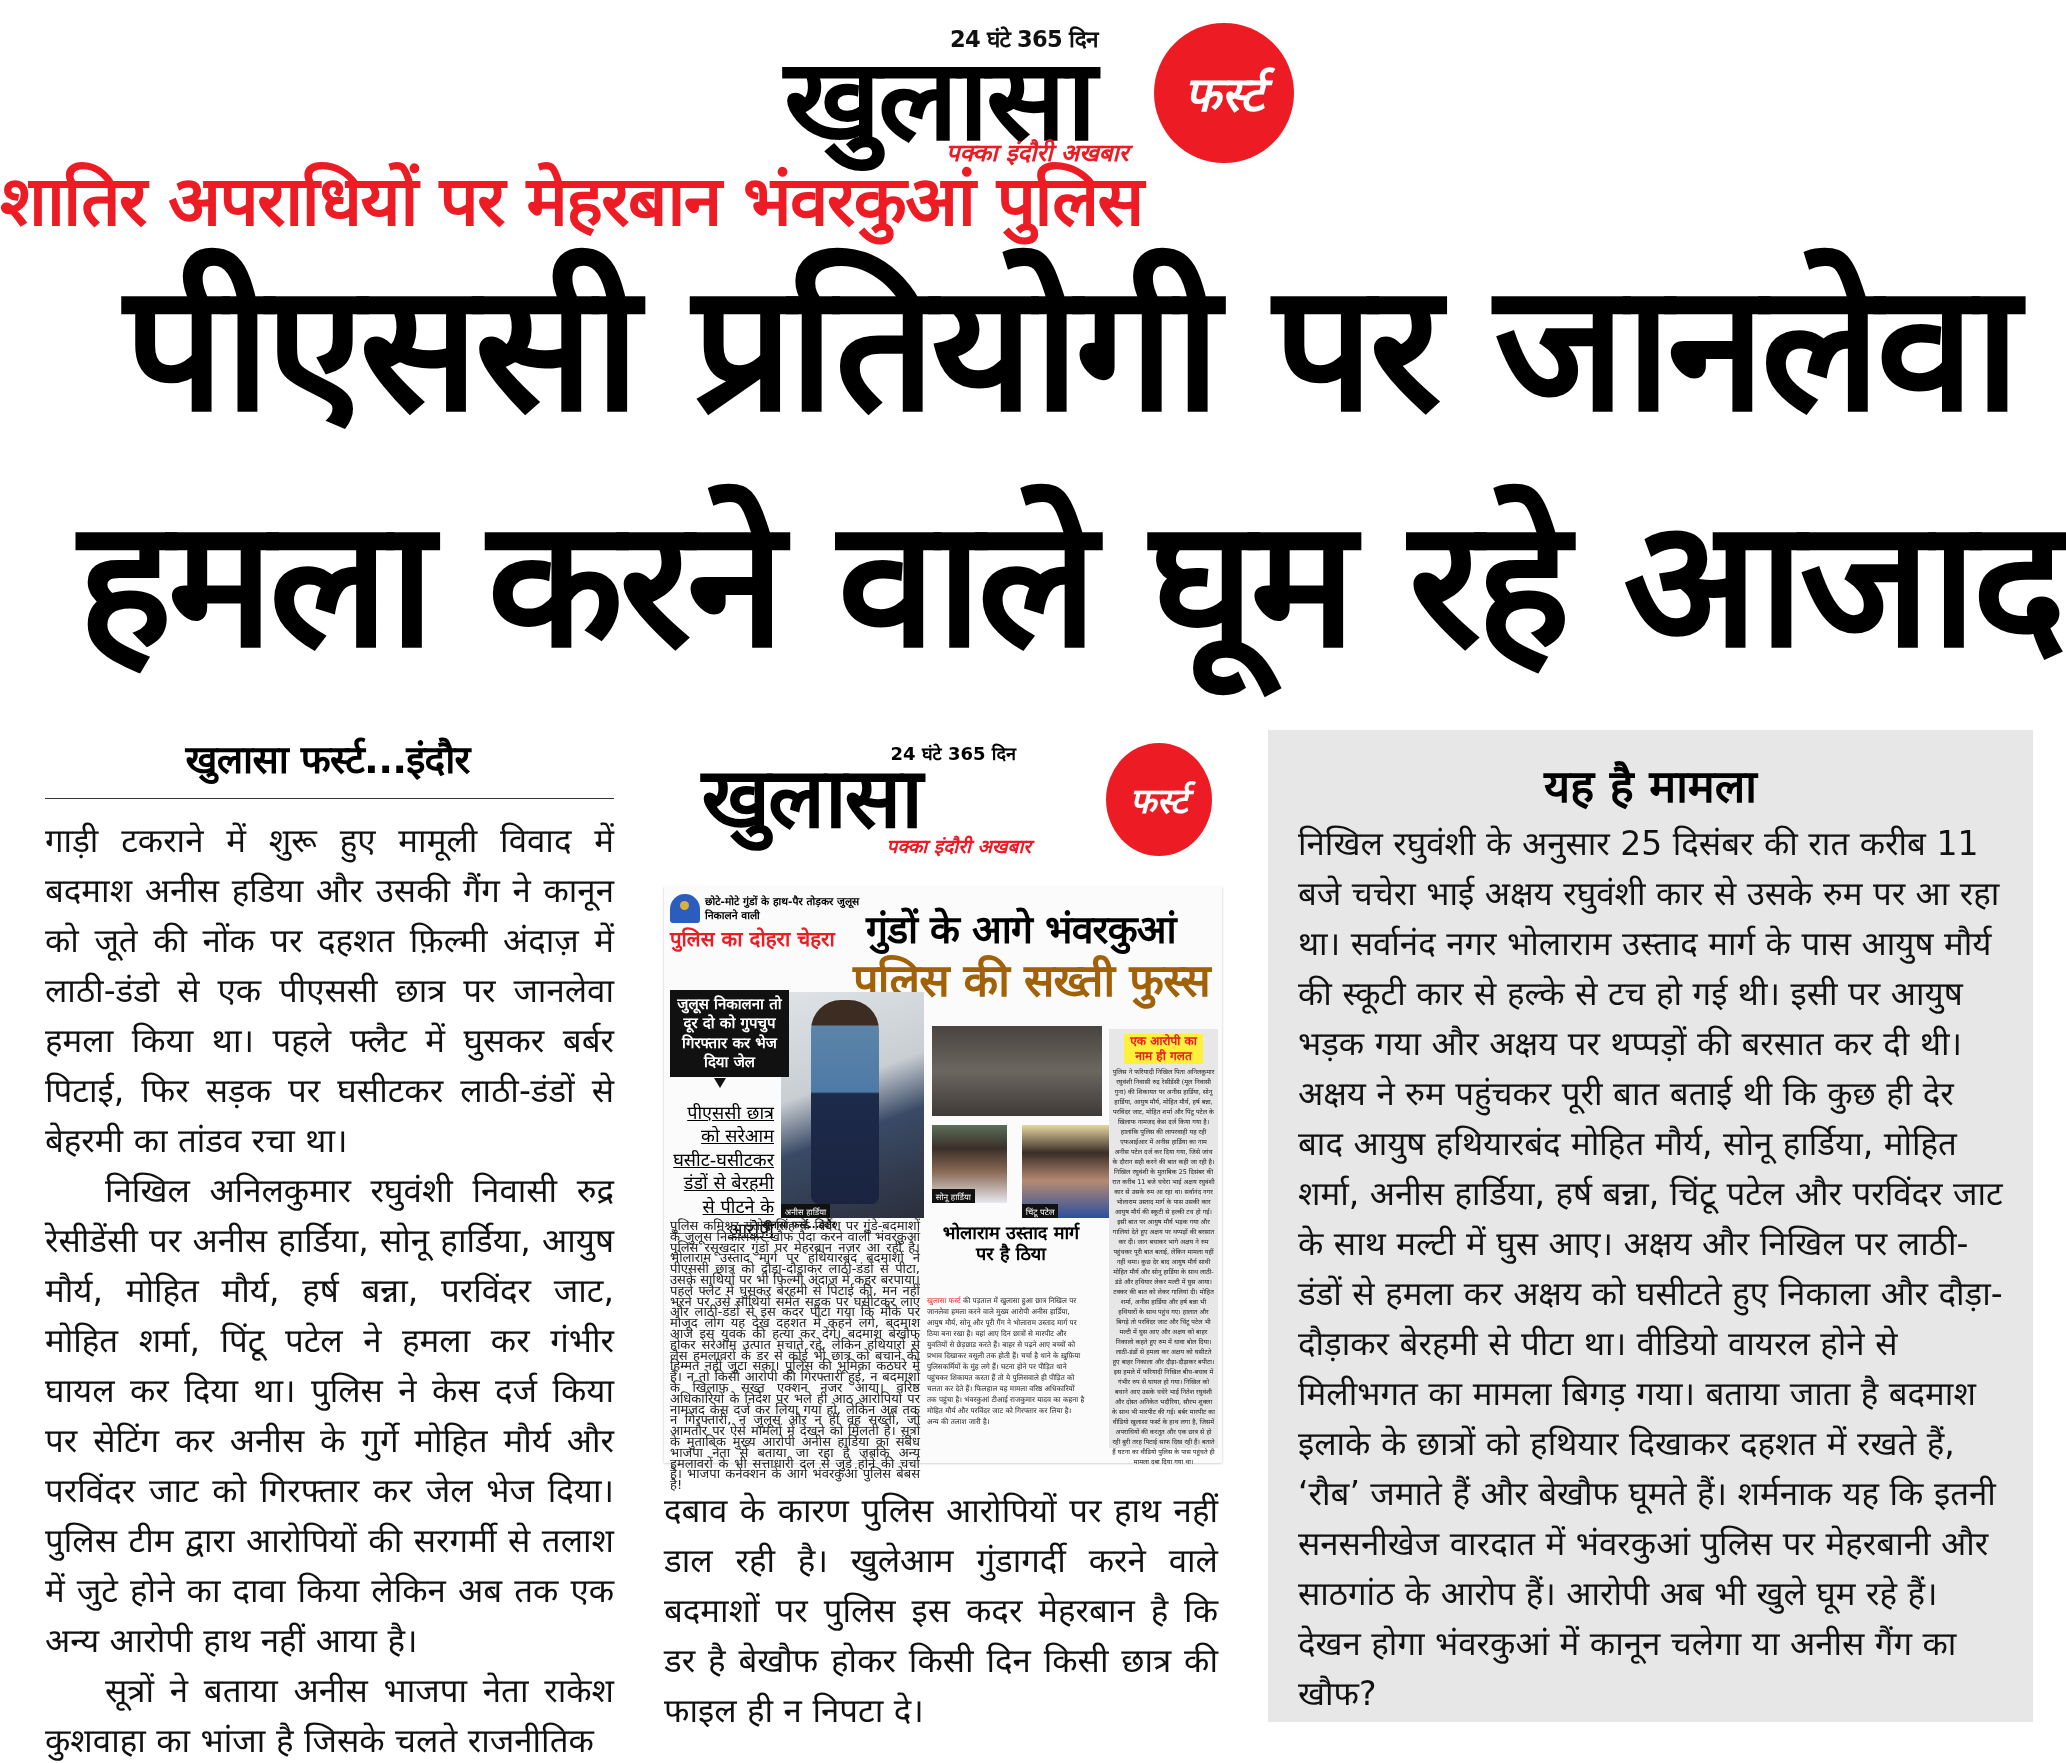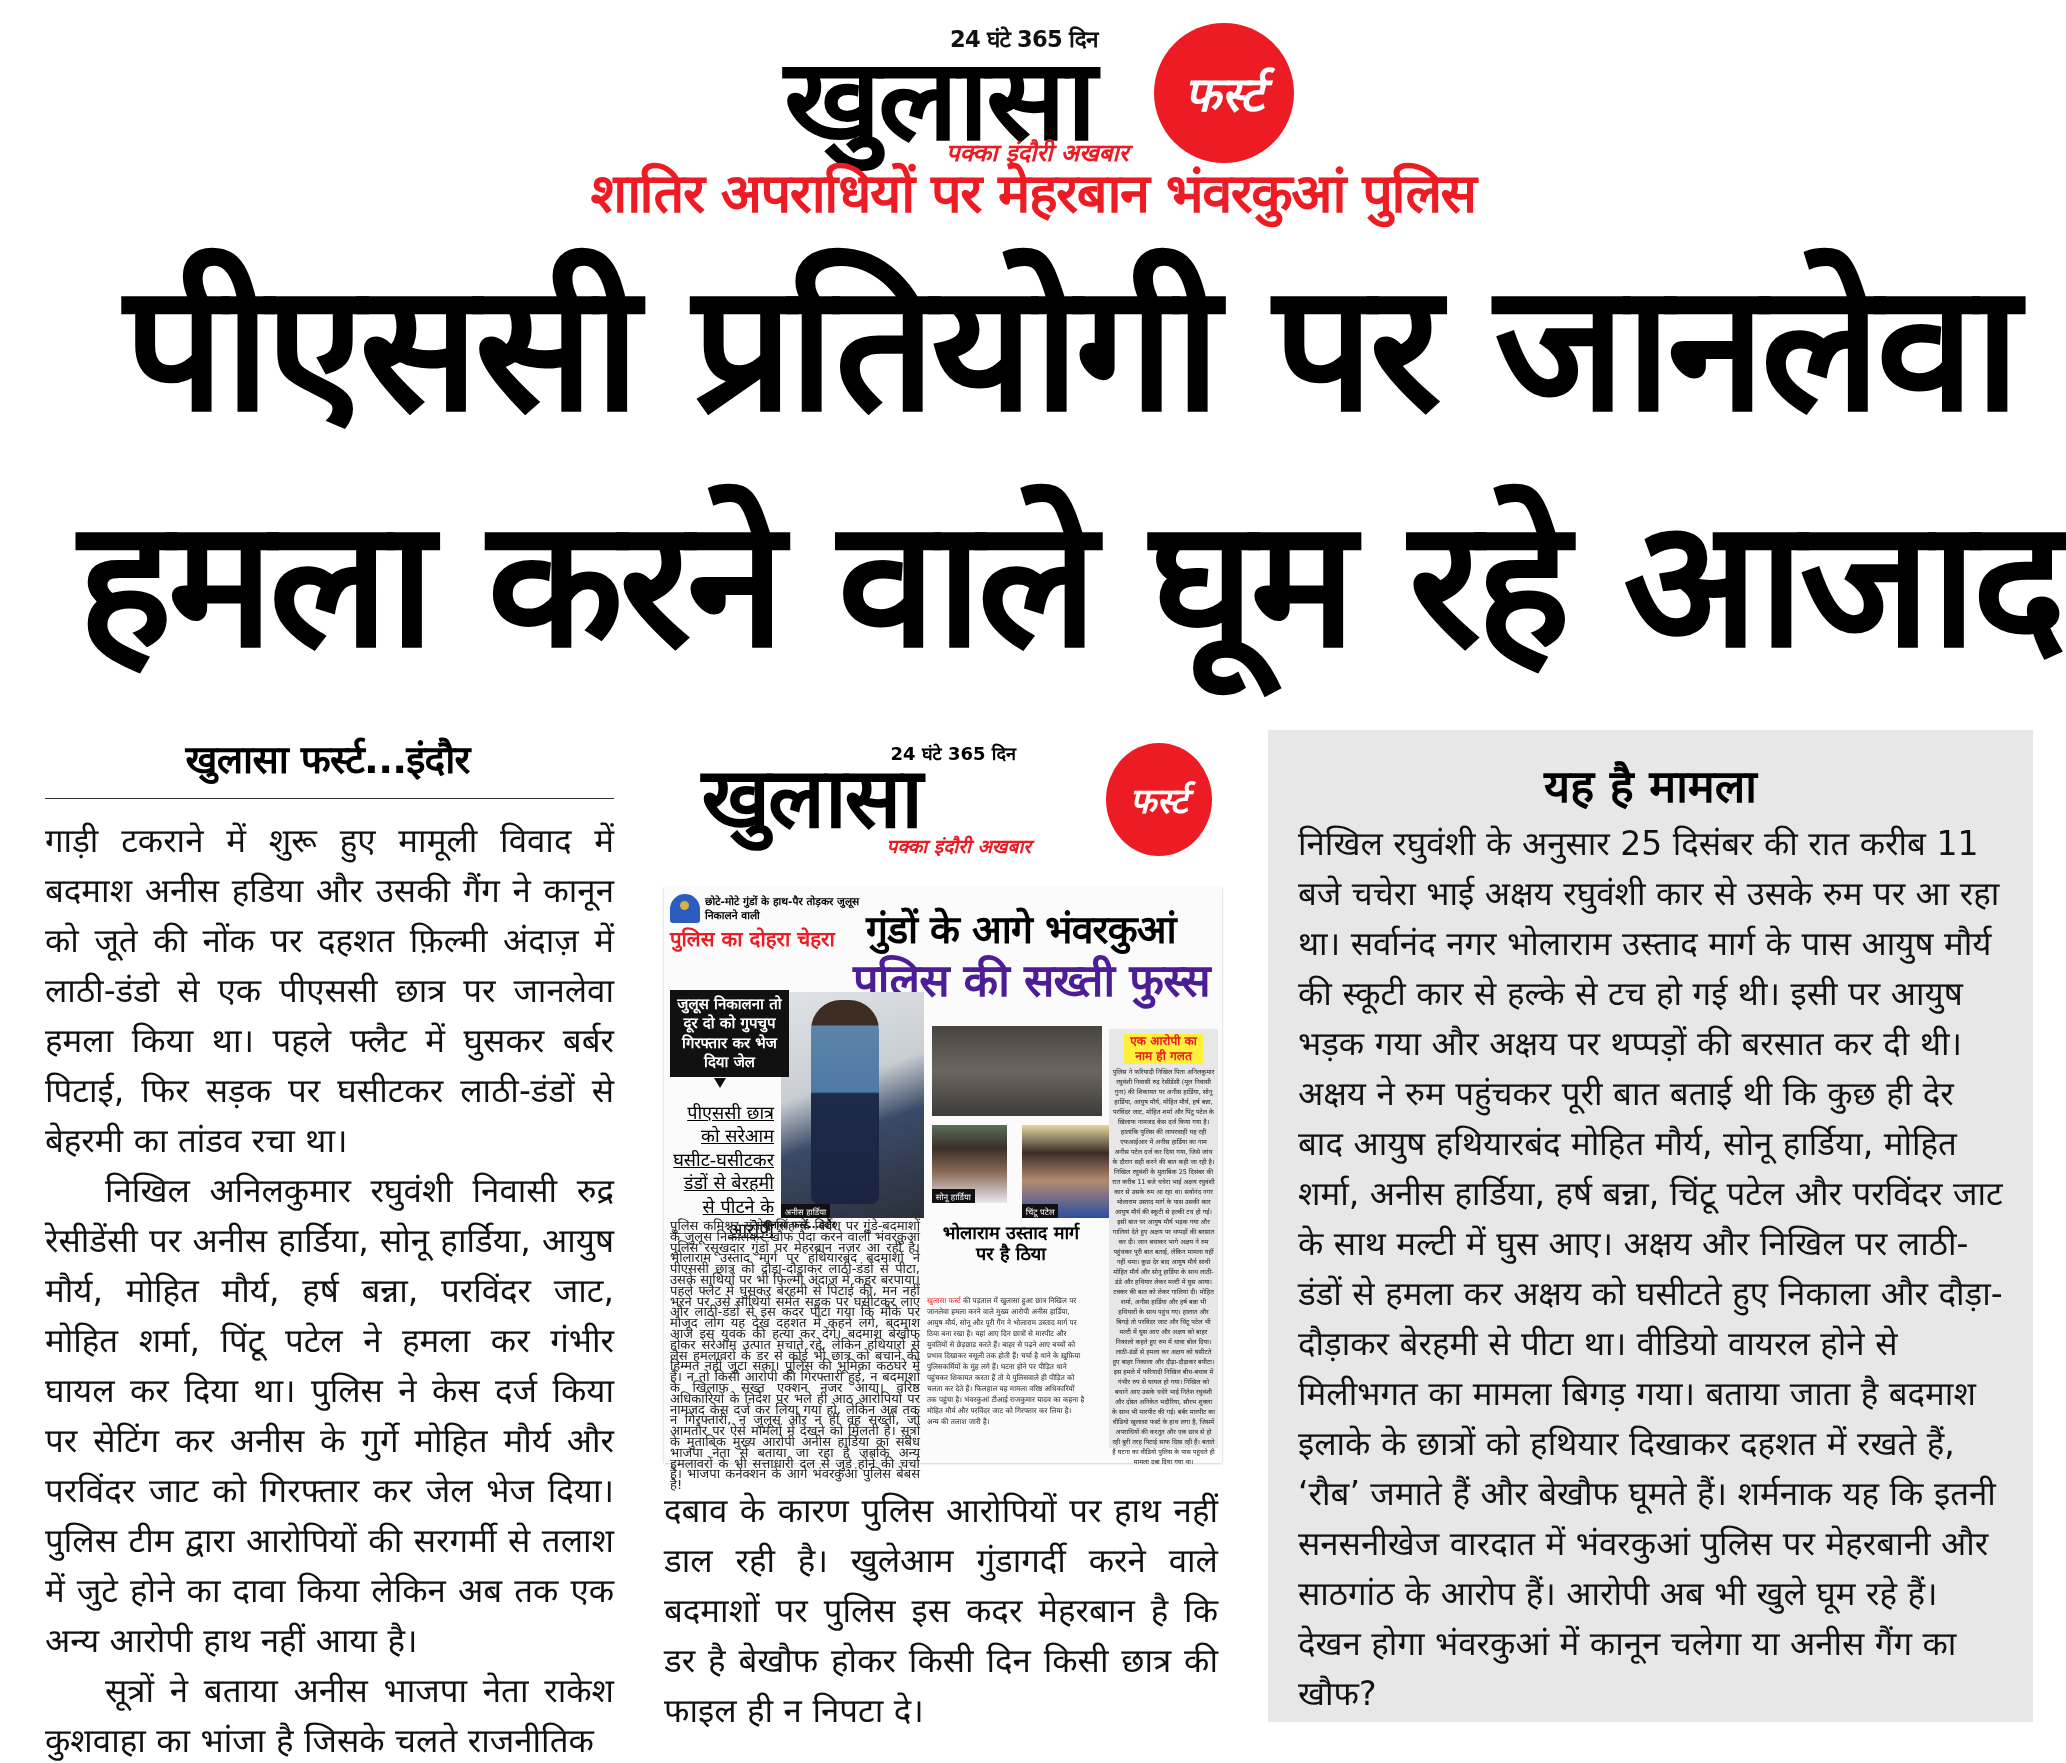--- a/index.html
+++ b/index.html
@@ -11,22 +11,22 @@
   .masthead { left:769px; top:22.6px; width:543px; height:140px; }
   .mh-tag { position:absolute; left:181px; top:0; font-weight:bold; font-size:22.6px; letter-spacing:-0.8px; color:#111; }
   .mh-name { position:absolute; left:15px; top:21px; font-size:113px; font-weight:900; line-height:1;
              letter-spacing:-3px; color:#000; transform:scaleX(1.05); transform-origin:left top; }
   .mh-sub { position:absolute; left:177px; top:112px; font-size:24px; font-weight:bold; font-style:italic; color:#ed1c24; }
   .mh-circle { position:absolute; left:385px; top:0px; width:140px; height:140px; border-radius:50%;
                background:#ed1c24; display:flex; align-items:center; justify-content:center; }
   .mh-circle span { color:#fff; font-size:48px; font-weight:bold; font-style:italic; }
 
   
-  .kicker { left:0; width:2066px; top:167px; text-align:center; color:#ed1c24;
-            font-size:54px; font-weight:bold; line-height:1; letter-spacing:-1.5px; }
+  .kicker { left:0; width:2066px; top:167px; text-align:left; color:#ed1c24;
+            font-size:69px; font-weight:bold; line-height:1; letter-spacing:-1.5px; }
   .hl { left:0; width:2066px; text-align:center; color:#000; font-weight:900;
         font-size:177px; line-height:1; letter-spacing:-4.5px; white-space:nowrap;padding-left:37px; }
   .hl1 { top:260px; }
   .hl2 { top:496px; }
 
   
   .left-col { left:45px; top:731px; width:569px; }
   .dateline { text-align:center; font-size:39px; font-weight:bold; letter-spacing:-0.8px; margin-left:-3.8px; }
   .rule { height:1.5px; background:#333; margin:13.6px 0 16.6px 0; }
   .body-text { font-size:33px; line-height:50px; text-align:justify; color:#111; }
@@ -44,21 +44,21 @@
   .in-mast .circ span { color:#fff; font-size:35px; font-weight:bold; font-style:italic; }
 
   .in-page { position:absolute; left:0; top:151px; width:558px; height:577px; background:#fbfbfb;
              box-shadow:0 0.8px 2.3px rgba(0,0,0,.25); }
   .cap-badge { position:absolute; left:6px; top:7.5px; width:192px; }
   .cap-icon { position:absolute; left:0; top:0; width:30px; height:29px; background:#2a5dbd; border-radius:15px 15px 3px 3px; }
   .cap-icon::after { content:""; position:absolute; left:9.8px; top:7.5px; width:9px; height:9px; border-radius:50%; background:#d8b23a; }
   .cap-small { position:absolute; left:35px; top:0px; font-size:10.6px; font-weight:bold; line-height:14.3px; }
   .cap-red { position:absolute; left:0; top:30px; font-size:20.4px; font-weight:bold; color:#ed1c24; white-space:nowrap; }
   .in-hl1 { position:absolute; left:202px; top:15px; font-size:39px; font-weight:900; white-space:nowrap; letter-spacing:-0.8px; }
-  .in-hl2 { position:absolute; left:189px; top:62px; font-size:45px; font-weight:900; color:#4c1d95; white-space:nowrap; letter-spacing:-0.8px; }
+  .in-hl2 { position:absolute; left:189px; top:62px; font-size:45px; font-weight:900; color:#a16207; white-space:nowrap; letter-spacing:-0.8px; }
   .callout { position:absolute; left:6px; top:94px; width:113px; background:#111; color:#fff;
              font-size:15px; font-weight:bold; text-align:center; line-height:19.6px; padding:4.5px 3px;margin-top:10px; }
   .callout::after { content:""; position:absolute; left:44px; bottom:-10.6px; border-left:6px solid transparent;
                     border-right:6px solid transparent; border-top:10.6px solid #111; }
   .side-deck { position:absolute; left:6px; top:215px; width:104px; text-align:right; font-size:18px;
                line-height:23.4px; text-decoration:underline; }
   .photo-main { position:absolute; left:117px; top:106px; width:143px; height:226px;
                 background:linear-gradient(160deg,#dfe3e6 0%,#c9ced3 40%,#3a4a66 60%,#2b2f3a 100%); }
   .photo-main .fig { position:absolute; left:30px; top:7.5px; width:68px; height:204px; border-radius:30px 30px 7.5px 7.5px;
                      background:linear-gradient(180deg,#3d2c22 0%,#3d2c22 12%,#5b84a8 13%,#4e7aa6 45%,#1d2a4a 46%,#1a2440 100%); }

